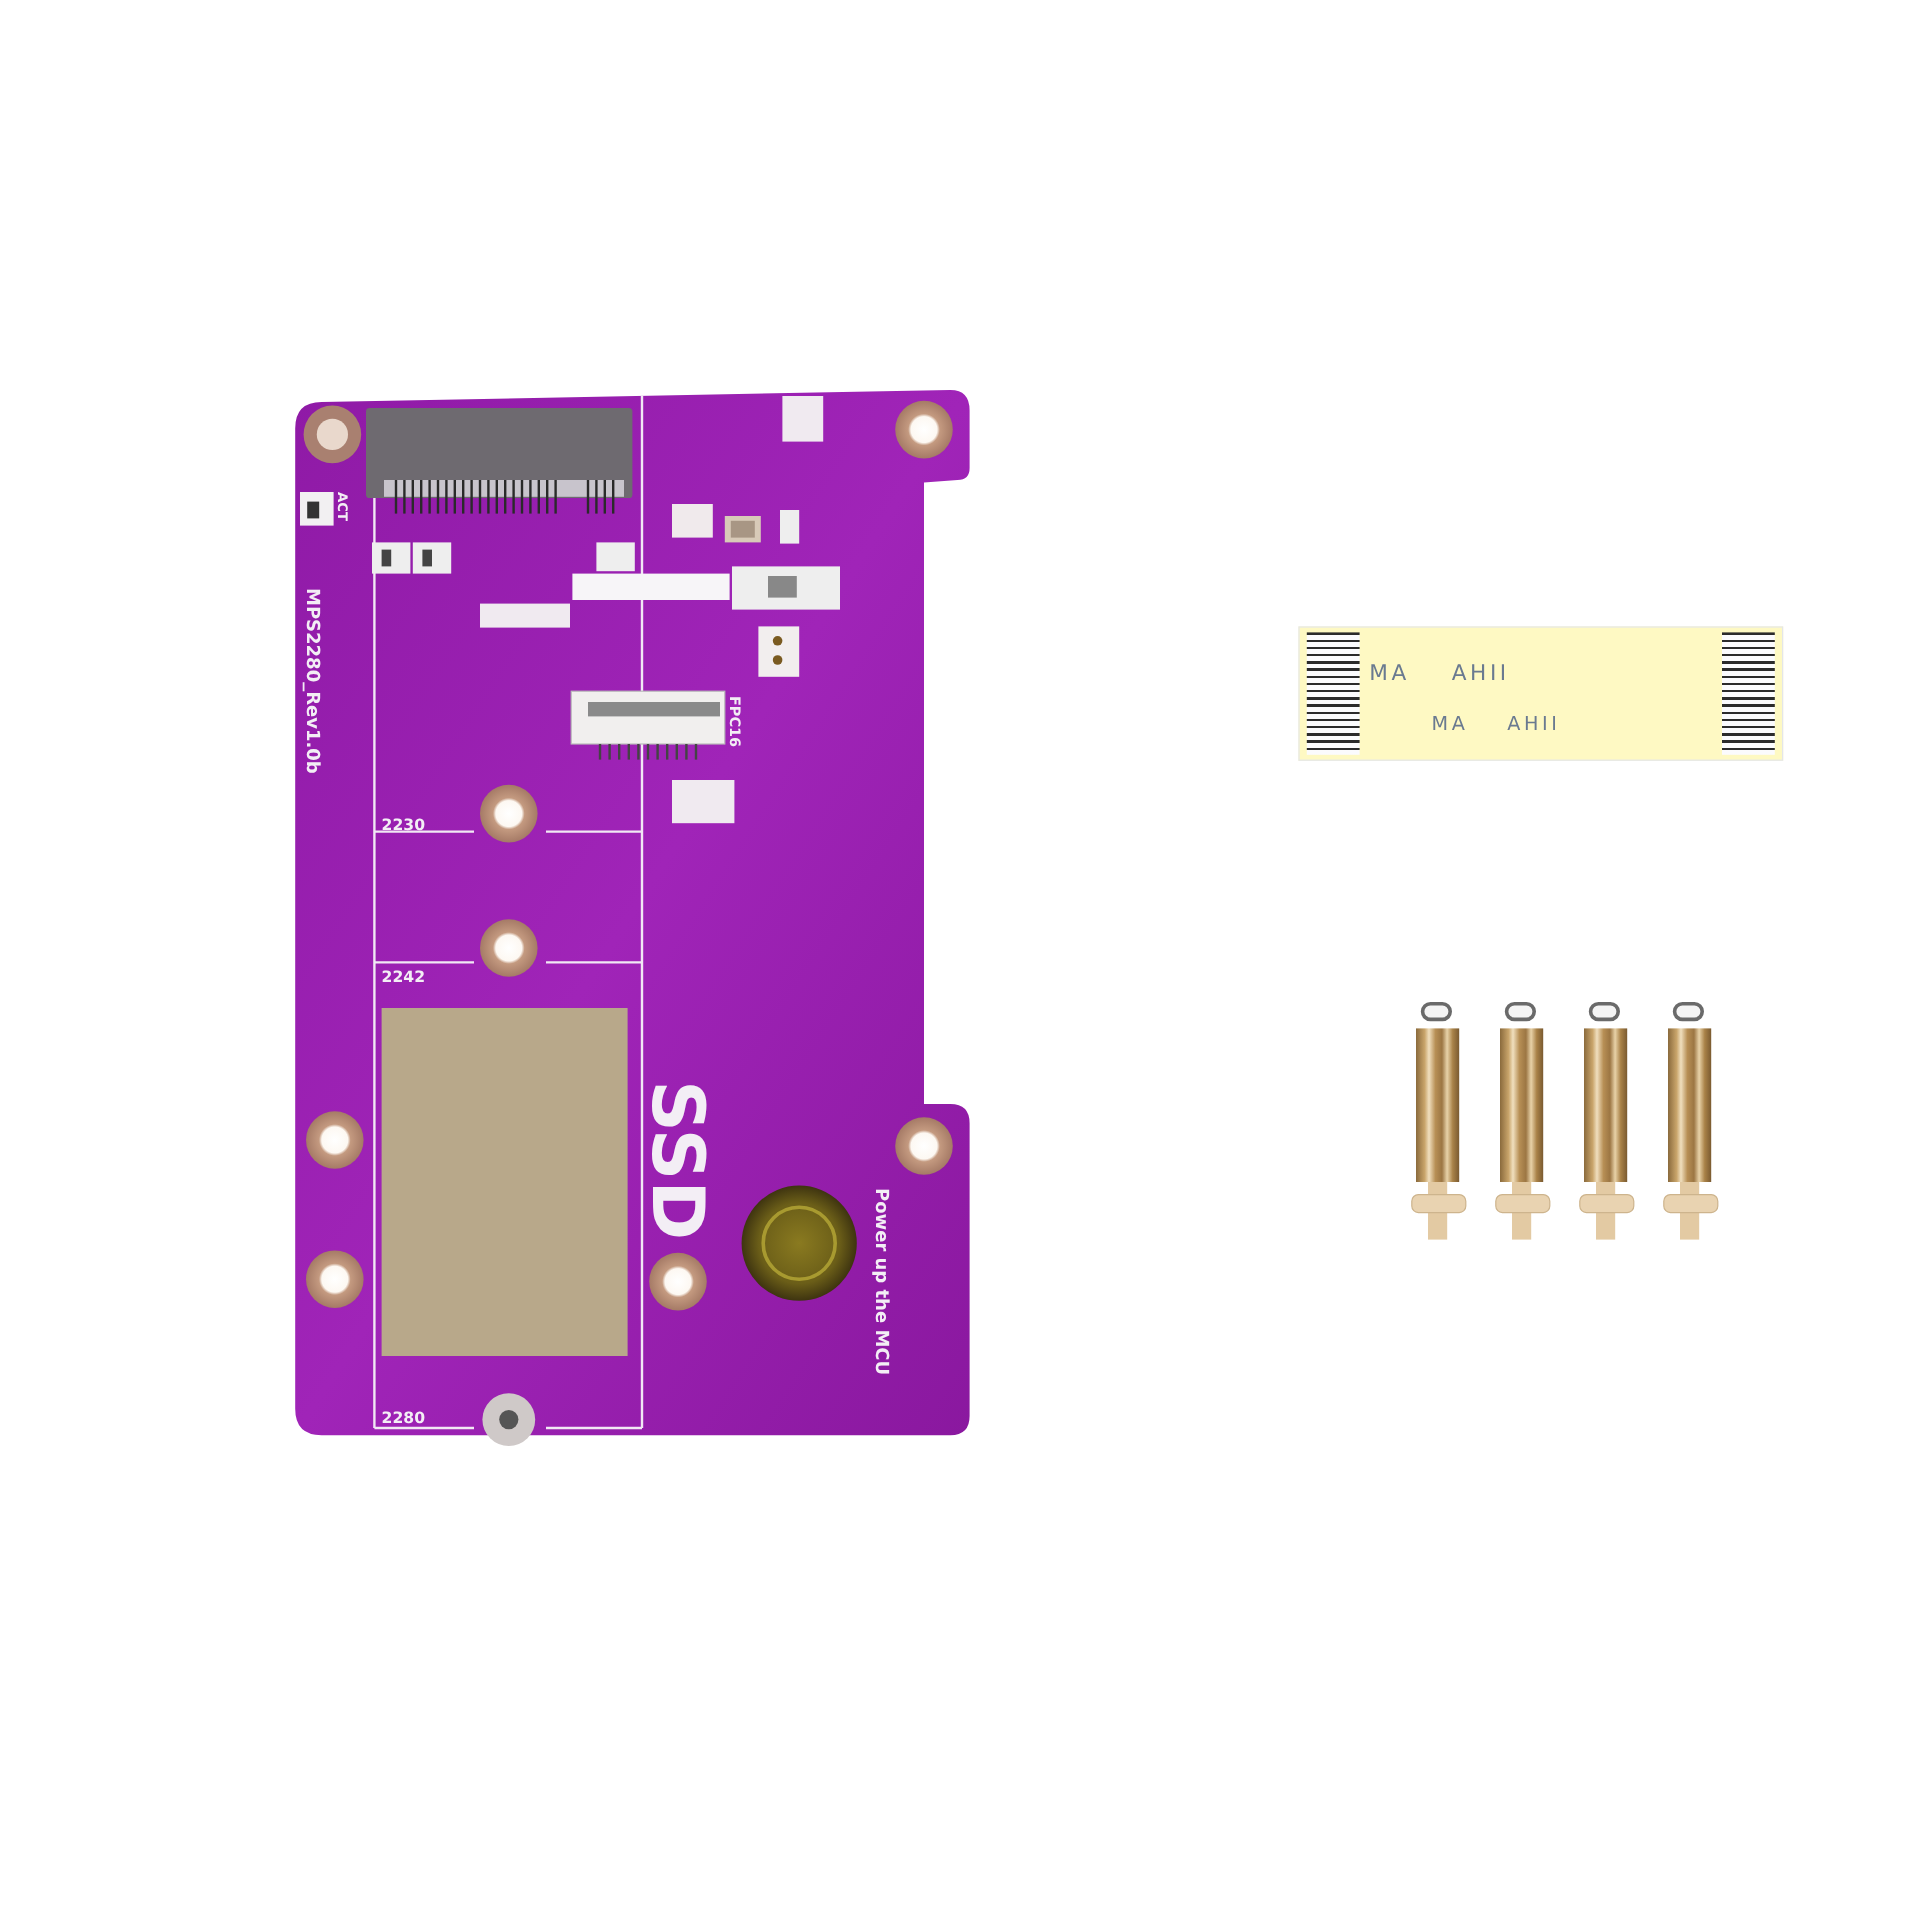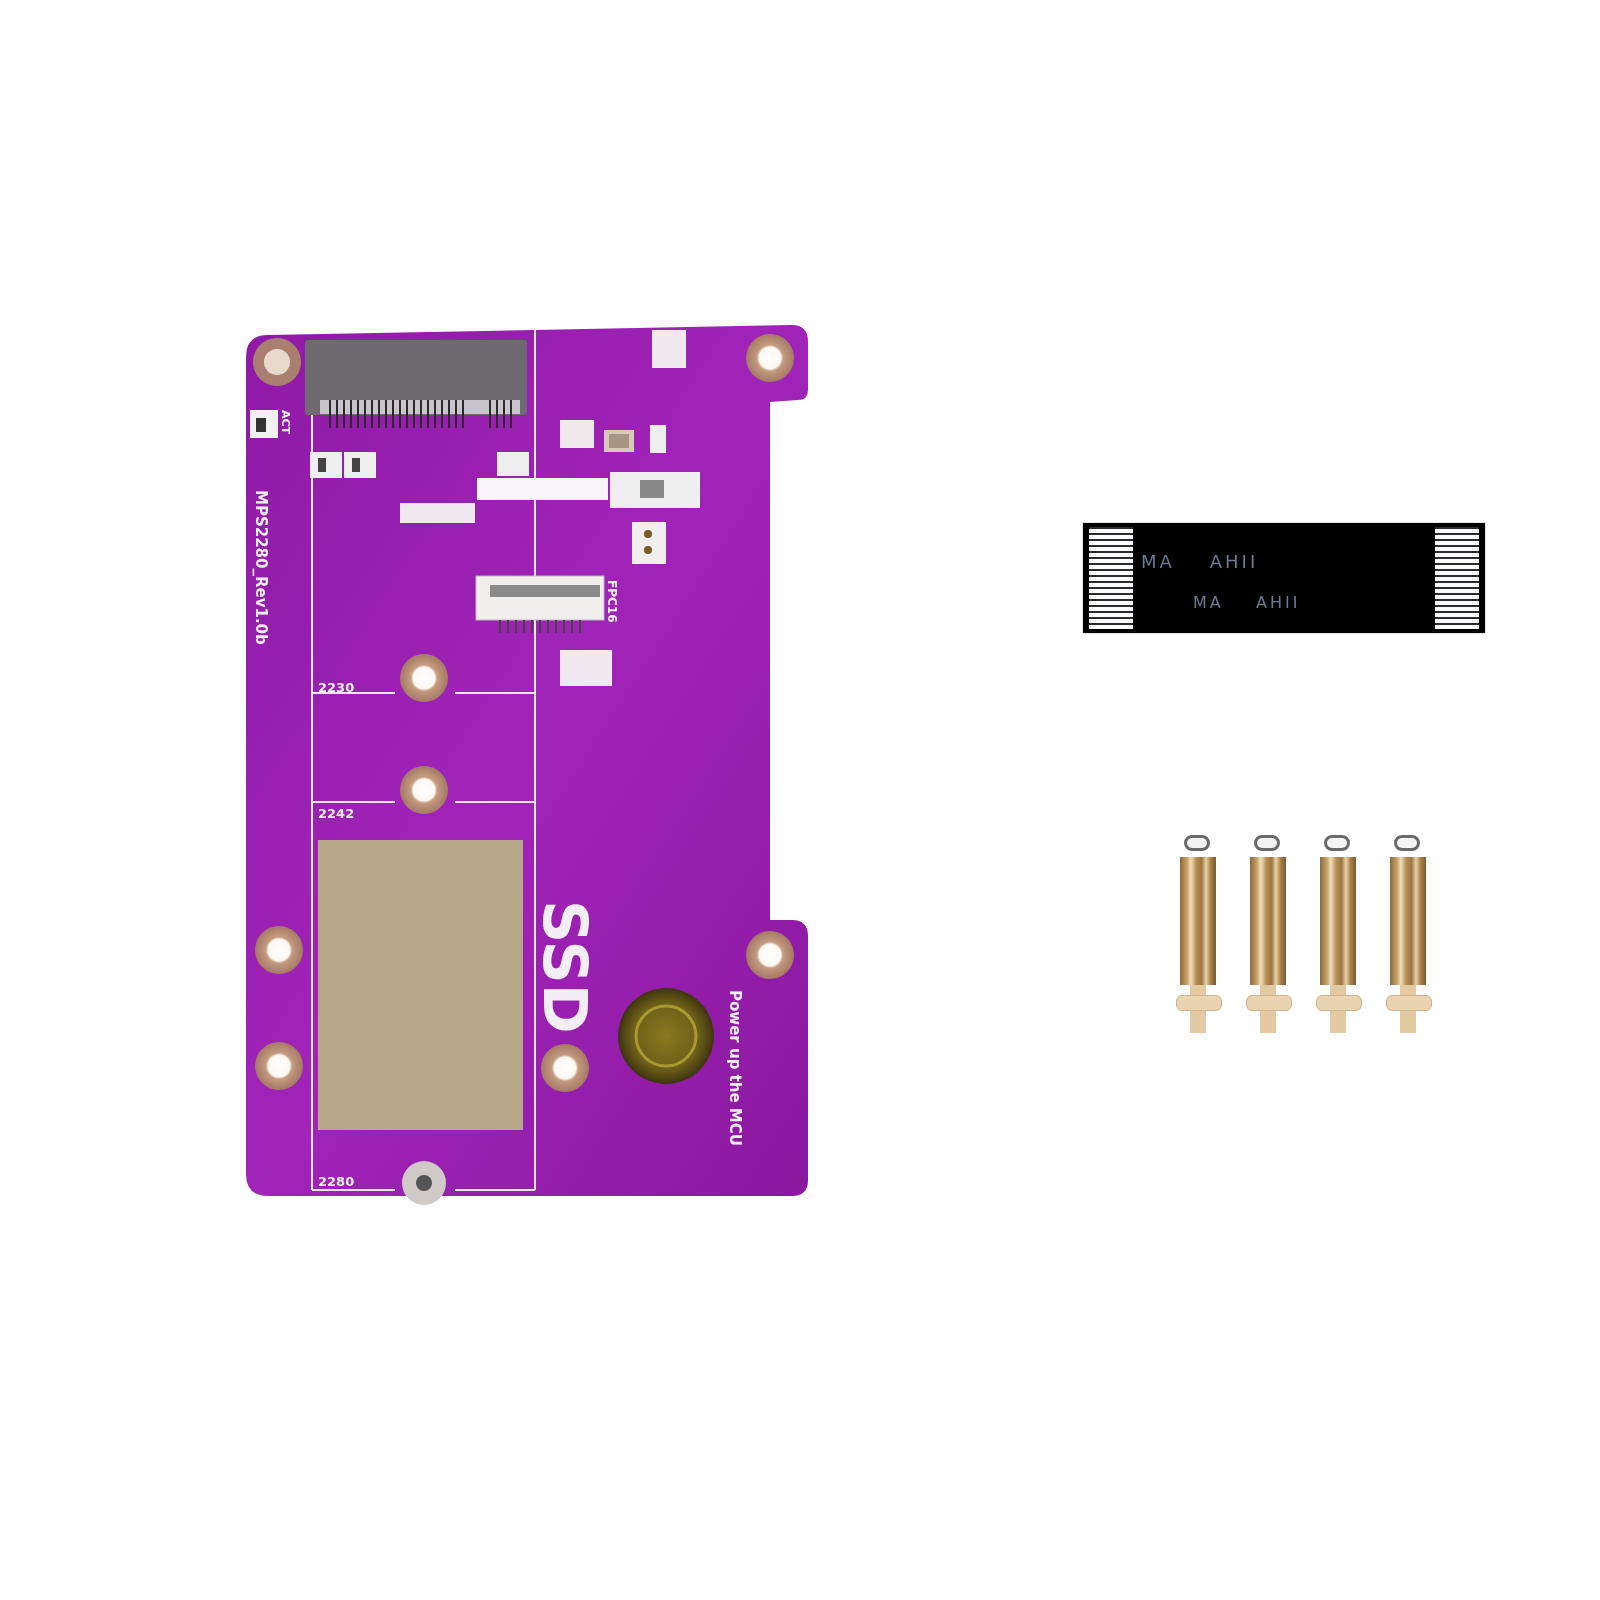--- a/index.html
+++ b/index.html
@@ -1,20 +1,20 @@
 <!DOCTYPE html>
 <html><head>
 <meta charset="utf-8">
 <style>
   html, body { margin:0; padding:0; }
   body { width:1600px; height:1600px; background:#ffffff; position:relative; overflow:hidden; font-family:"Liberation Sans", sans-serif; }
   
   #pcb { position:absolute; left:0; top:0; width:1600px; height:1600px; }
   .silk { fill:#f3eef5; font-family:"DejaVu Sans", sans-serif; font-weight:bold; }
-  .ffc { position:absolute; left:1082px; top:522px; width:402px; height:110px; background:#000000; border:1px solid #e4e6ea; }
+  .ffc { position:absolute; left:1082px; top:522px; width:402px; height:110px; background:#fef9c3; border:1px solid #e4e6ea; }
   .ffc-contacts { position:absolute; top:4px; bottom:4px; width:44px;
     background:repeating-linear-gradient(180deg,#2b2b2b 0 2px, #fbfbfd 2px 6px); }
   .ffc-left { left:6px; }
   .ffc-right { right:6px; }
   .ffc-row { position:absolute; font-family:"DejaVu Sans", sans-serif; color:#6a7a90; letter-spacing:3px; }
   .ffc-row1 { top:28px; left:58px; font-size:18px; }
   .ffc-row2 { top:70px; left:110px; font-size:16px; }
   .ffc-label { font-size:18px; }
   .standoff { position:absolute; width:36px; }
   .standoff .loop { position:absolute; left:4px; top:0; width:26px; height:16px; border:3px solid #6a6a6a; border-radius:9px; box-sizing:border-box; background:#f4f4f4; }

